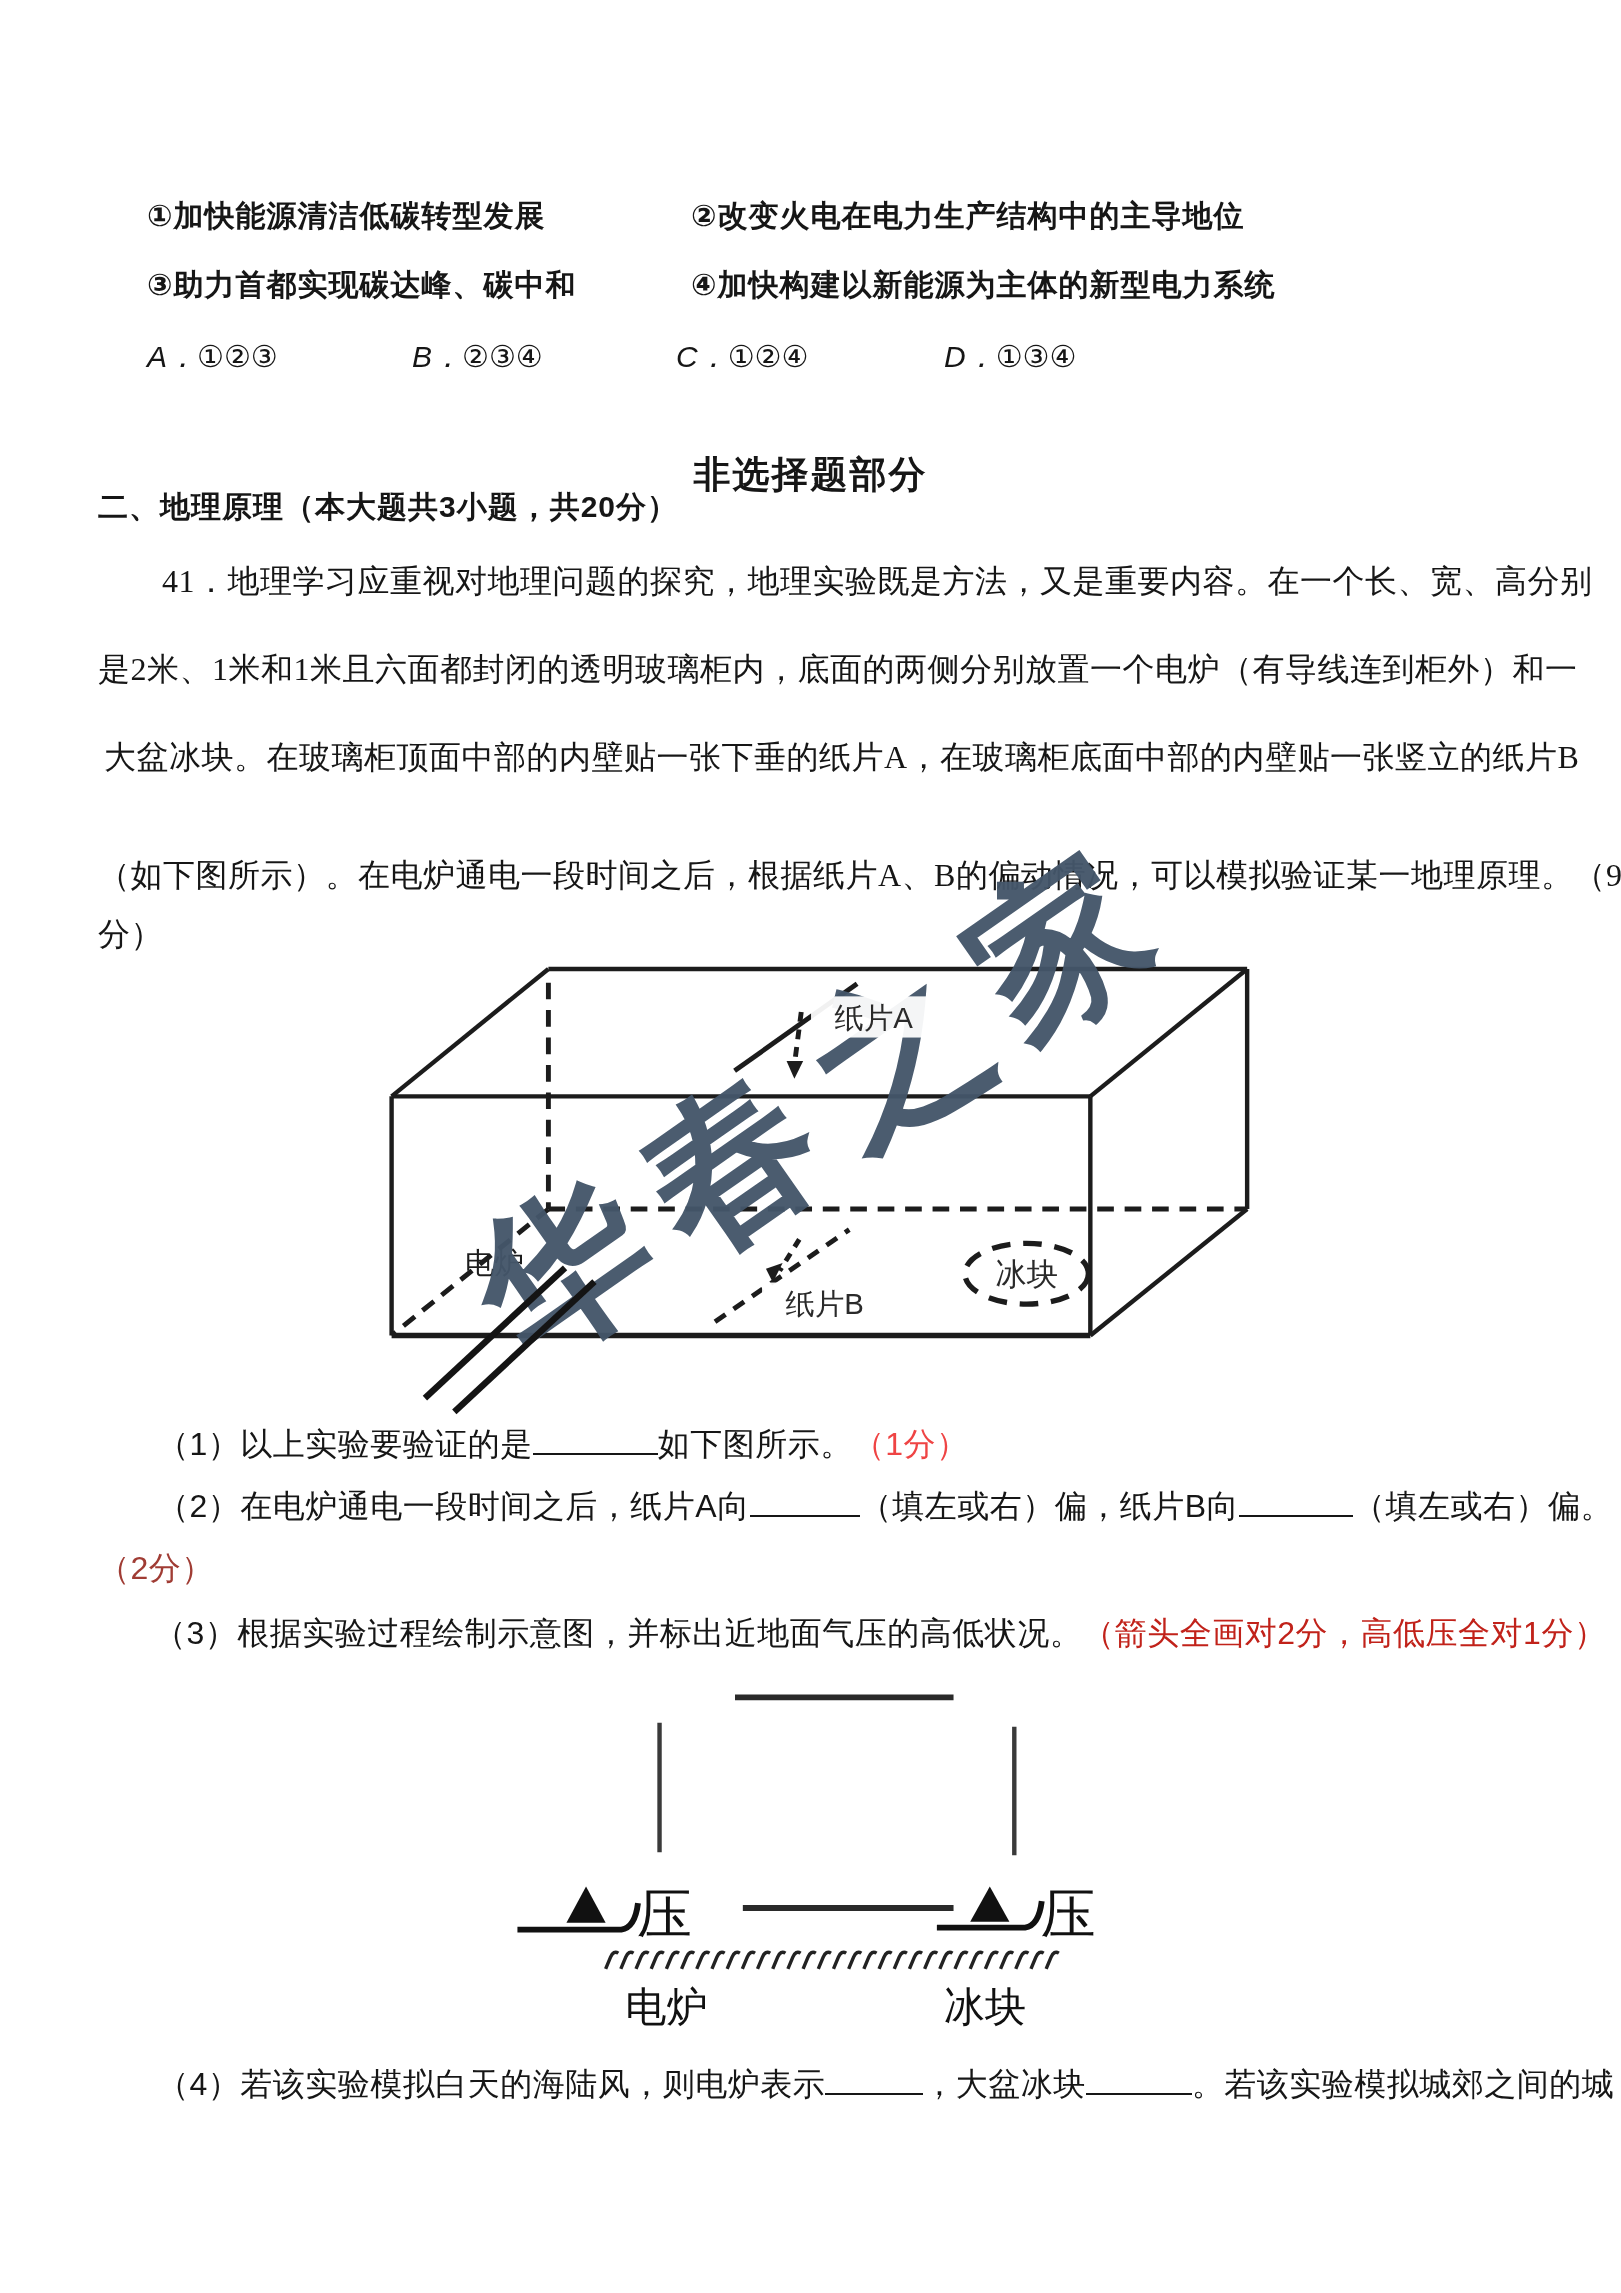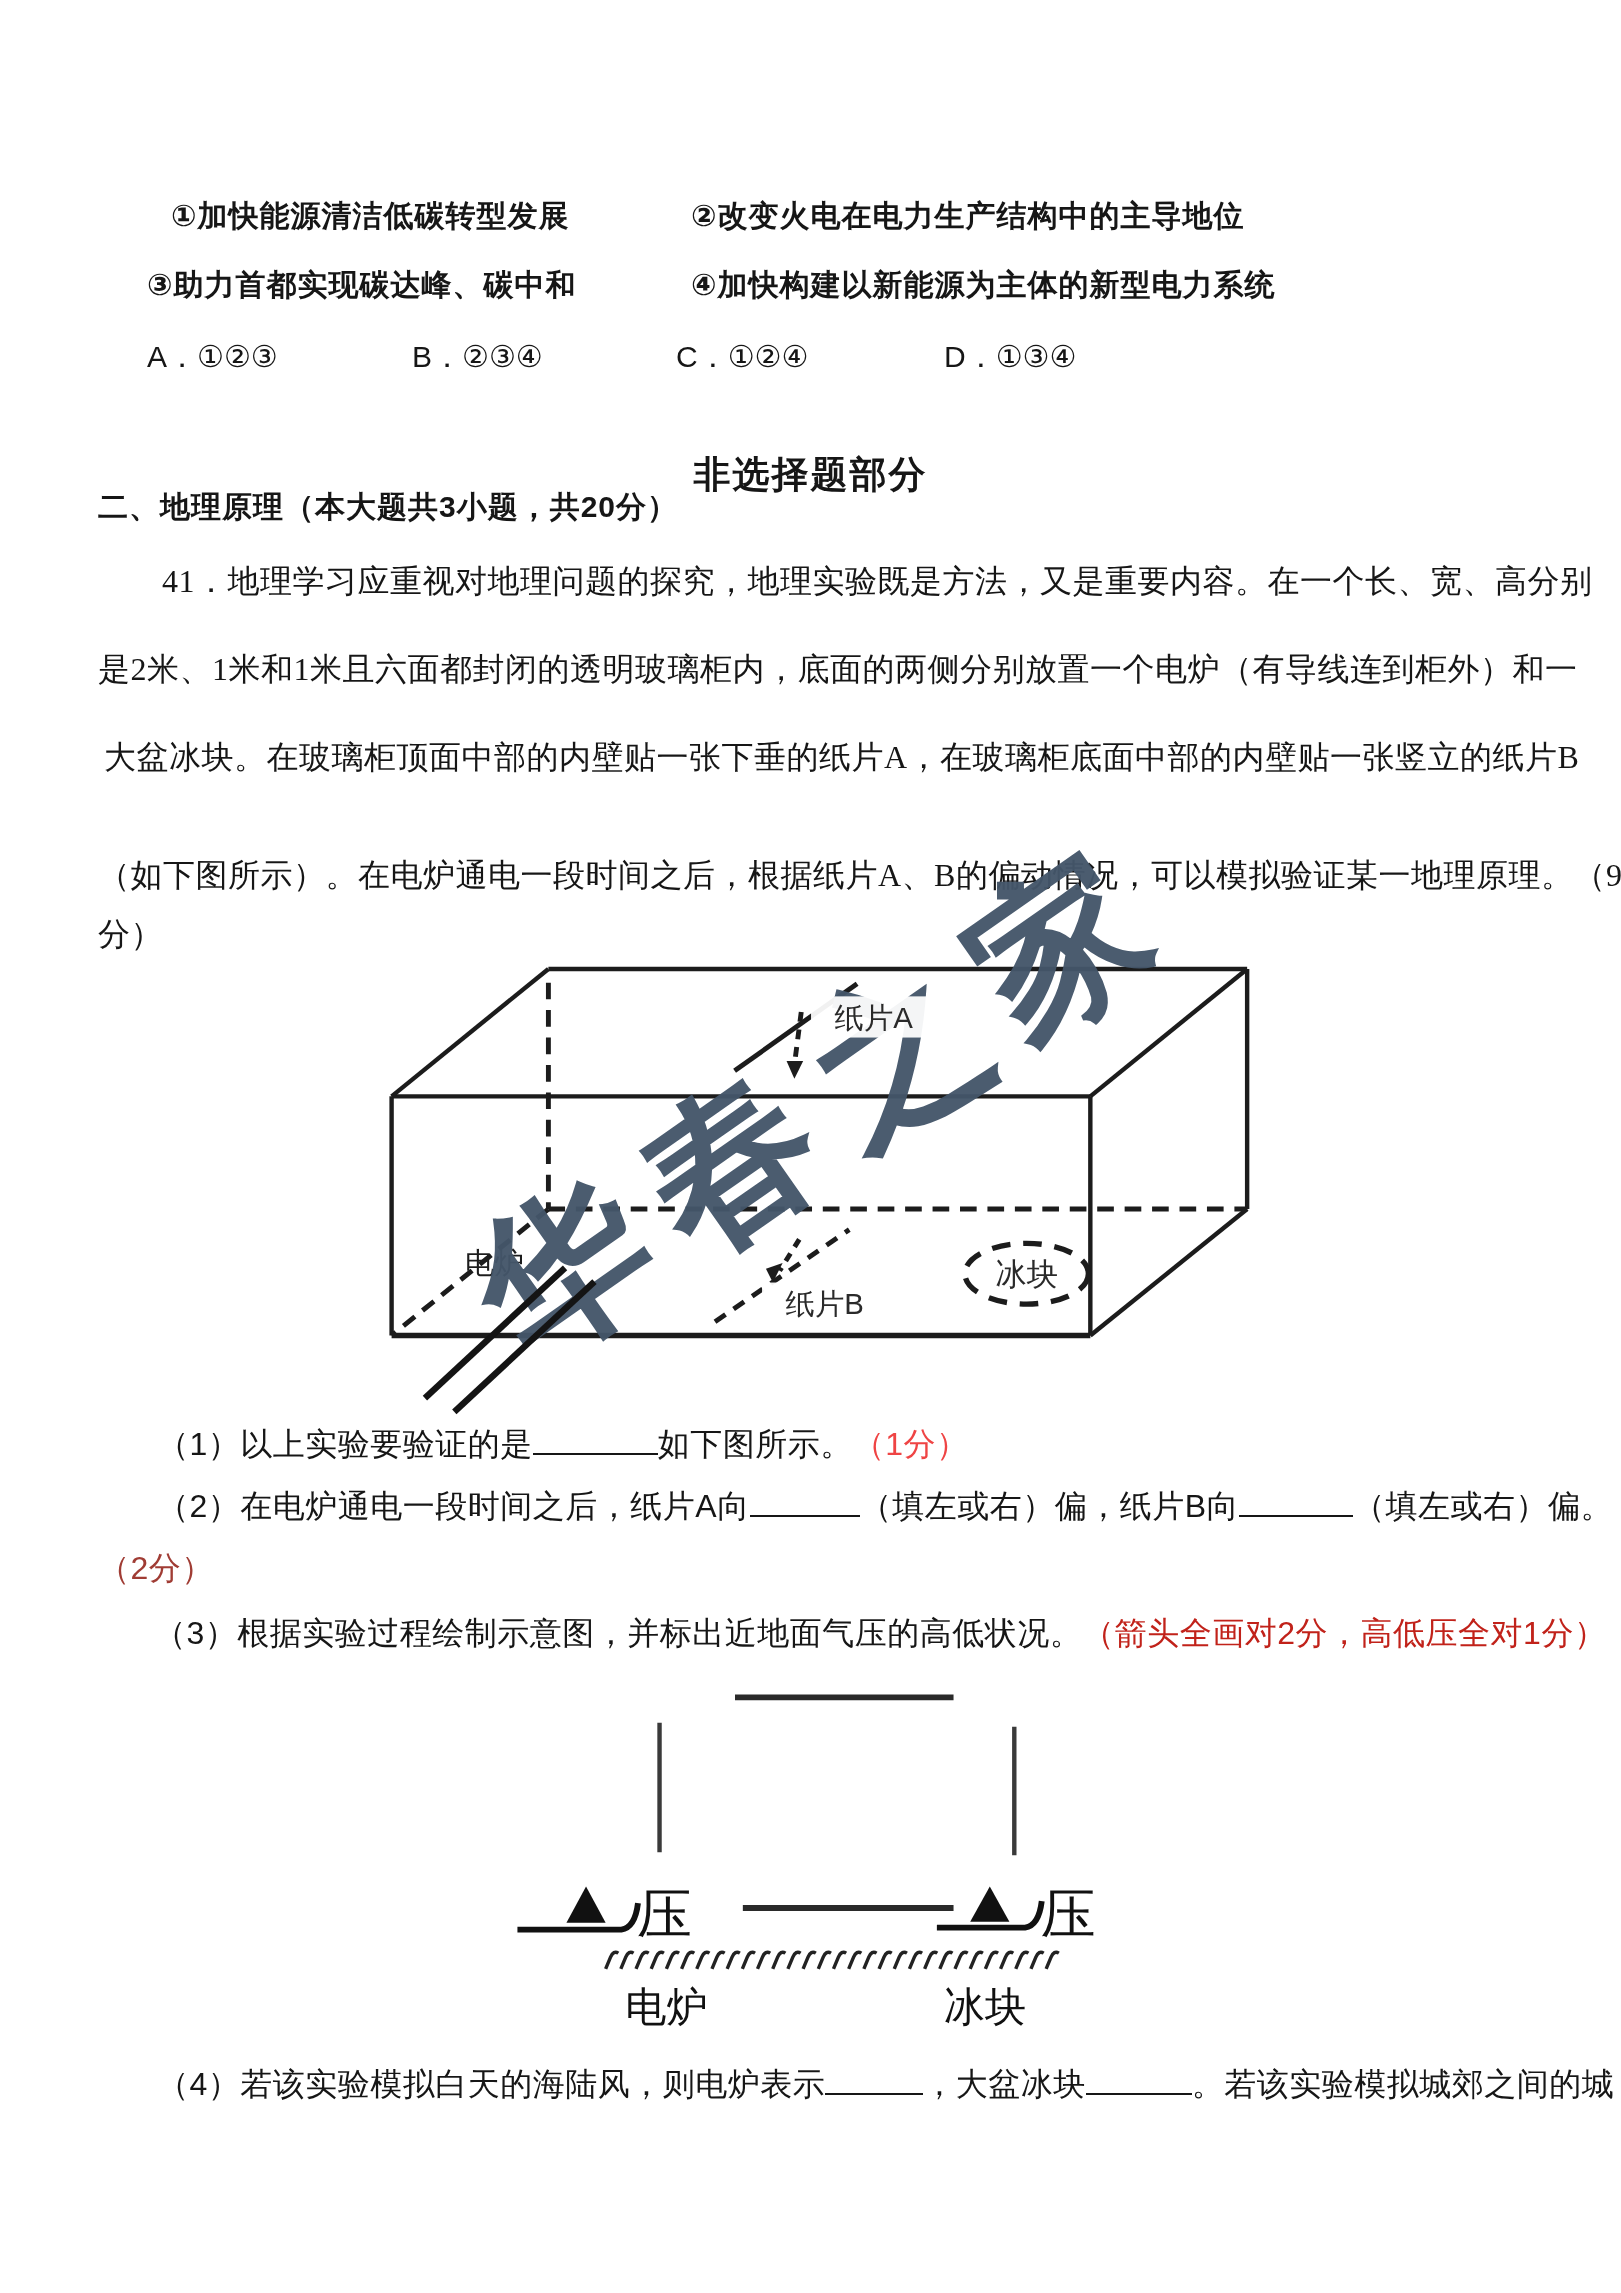--- a/index.html
+++ b/index.html
@@ -18,29 +18,29 @@
         letter-spacing:0.5px;white-space:nowrap;}
   .qline{font-size:32px;letter-spacing:0.5px;white-space:nowrap;}
   .blank{display:inline-block;height:0.9em;border-bottom:2.9px solid #161616;vertical-align:baseline;}
   .score{font-weight:400;}
   svg text{font-family:"Liberation Sans","DejaVu Sans",sans-serif;}
 </style>
 </head>
 <body>
 
 <div class="abs optrow" style="top:196px;left:0;width:1621px;">
-  <span class="abs" style="left:147px;top:0;margin-left:24px;">①加快能源清洁低碳转型发展</span>
+  <span class="abs" style="left:147px;top:0;">①加快能源清洁低碳转型发展</span>
   <span class="abs" style="left:691px;top:0;">②改变火电在电力生产结构中的主导地位</span>
 </div>
 <div class="abs optrow" style="top:265px;left:0;width:1621px;">
   <span class="abs" style="left:147px;top:0;">③助力首都实现碳达峰、碳中和</span>
   <span class="abs" style="left:691px;top:0;">④加快构建以新能源为主体的新型电力系统</span>
 </div>
 
-<div class="abs choices" style="top:337px;left:0;width:1416px;height:39px;">
+<div class="abs choices" style="top:337px;left:0;width:1416px;height:39px;font-style:italic;">
   <span style="left:147px;">A．①②③</span>
   <span style="left:412px;">B．②③④</span>
   <span style="left:676px;">C．①②④</span>
   <span style="left:944px;">D．①③④</span>
 </div>
 
 <div class="abs heading" style="top:410px;margin-top:40px;">非选择题部分</div>
 
 <div class="abs intro" style="top:487px;left:98px;">二、地理原理（本大题共3小题，共20分）</div>
 

